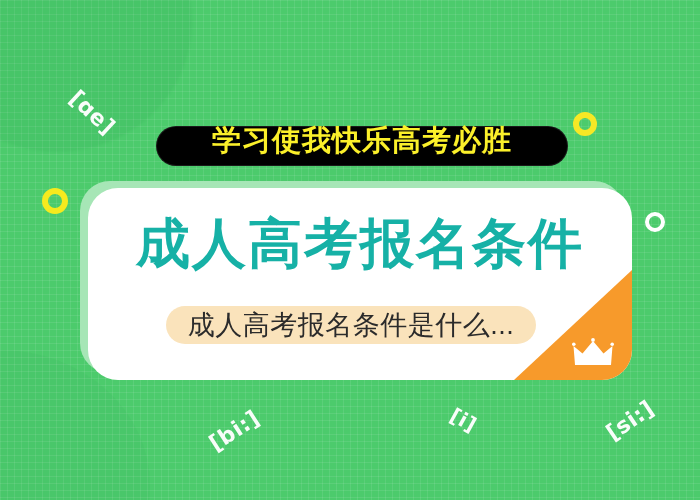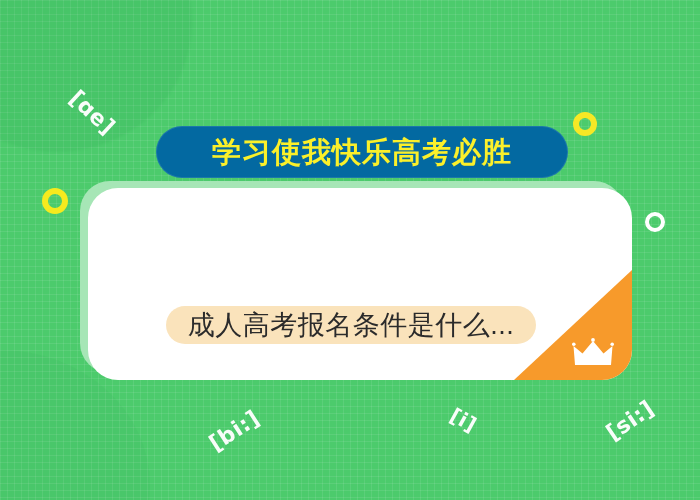--- a/index.html
+++ b/index.html
@@ -92,26 +92,26 @@
   .phon-bi  { left: 207px; top: 418px;  font-size: 22px; transform: rotate(-33deg); }
   .phon-i   { left: 450px; top: 408px;  font-size: 20px; transform: rotate(29deg); }
   .phon-si  { left: 604px; top: 408px;  font-size: 22px; transform: rotate(-34deg); }
 
   
   .banner-pill {
     position: absolute;
     left: 156px;
     top: 126px;
     width: 412px;
-    height: 52px;
+    height: 40px;
     border-radius: 26px;
-    background: #0369a1;
+    background: #000000;
     box-shadow: inset 0 0 0 1px rgba(255,255,255,0.10);
     display: flex;
-    align-items: center;
+    align-items: flex-start;
     justify-content: center;
     z-index: 8;
   }
   .banner-pill-text {
     color: #fbf02a;
     font-size: 29px;
     font-weight: bold;
     letter-spacing: 1px;
     line-height: 1;
   }
@@ -211,20 +211,21 @@
   <div class="phon phon-i">[i]</div>
   <div class="phon phon-si">[si:]</div>
 
   <div class="banner-pill">
     <span class="banner-pill-text">学习使我快乐高考必胜</span>
   </div>
 
   <div class="card-shadow"></div>
 
   <div class="card">
+    <div class="card-title">成人高考报名条件</div>
 
     <div class="corner-wedge"></div>
 
     <svg class="crown-icon" viewBox="0 0 42 30">
       <path d="M3 27 L1.5 8 L10.5 15.5 L21 3 L31.5 15.5 L40.5 8 L39 27 Z" fill="#ffffff"></path>
       <circle cx="1.8" cy="6.2" r="1.8" fill="#ffffff"></circle>
       <circle cx="40.2" cy="6.2" r="1.8" fill="#ffffff"></circle>
       <circle cx="21" cy="1.9" r="1.9" fill="#ffffff"></circle>
     </svg>
 

